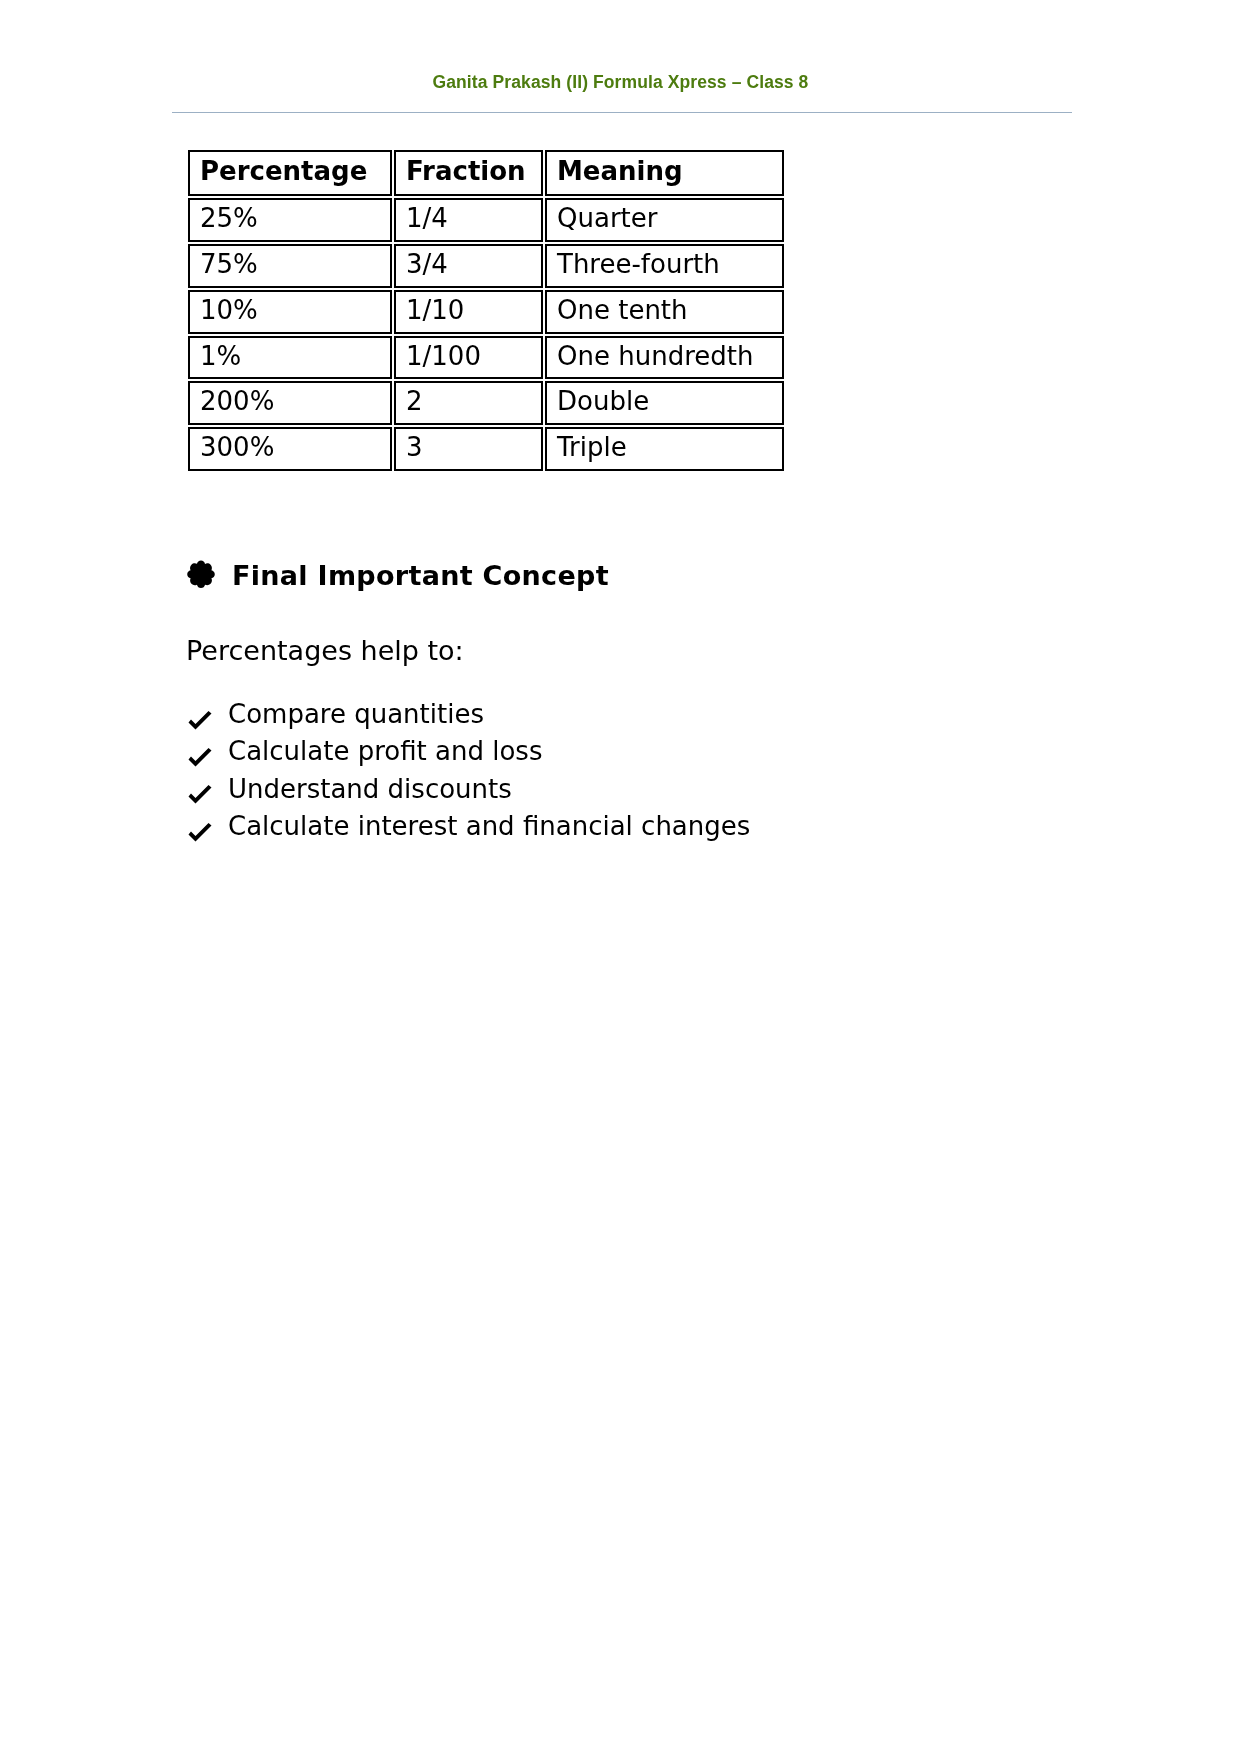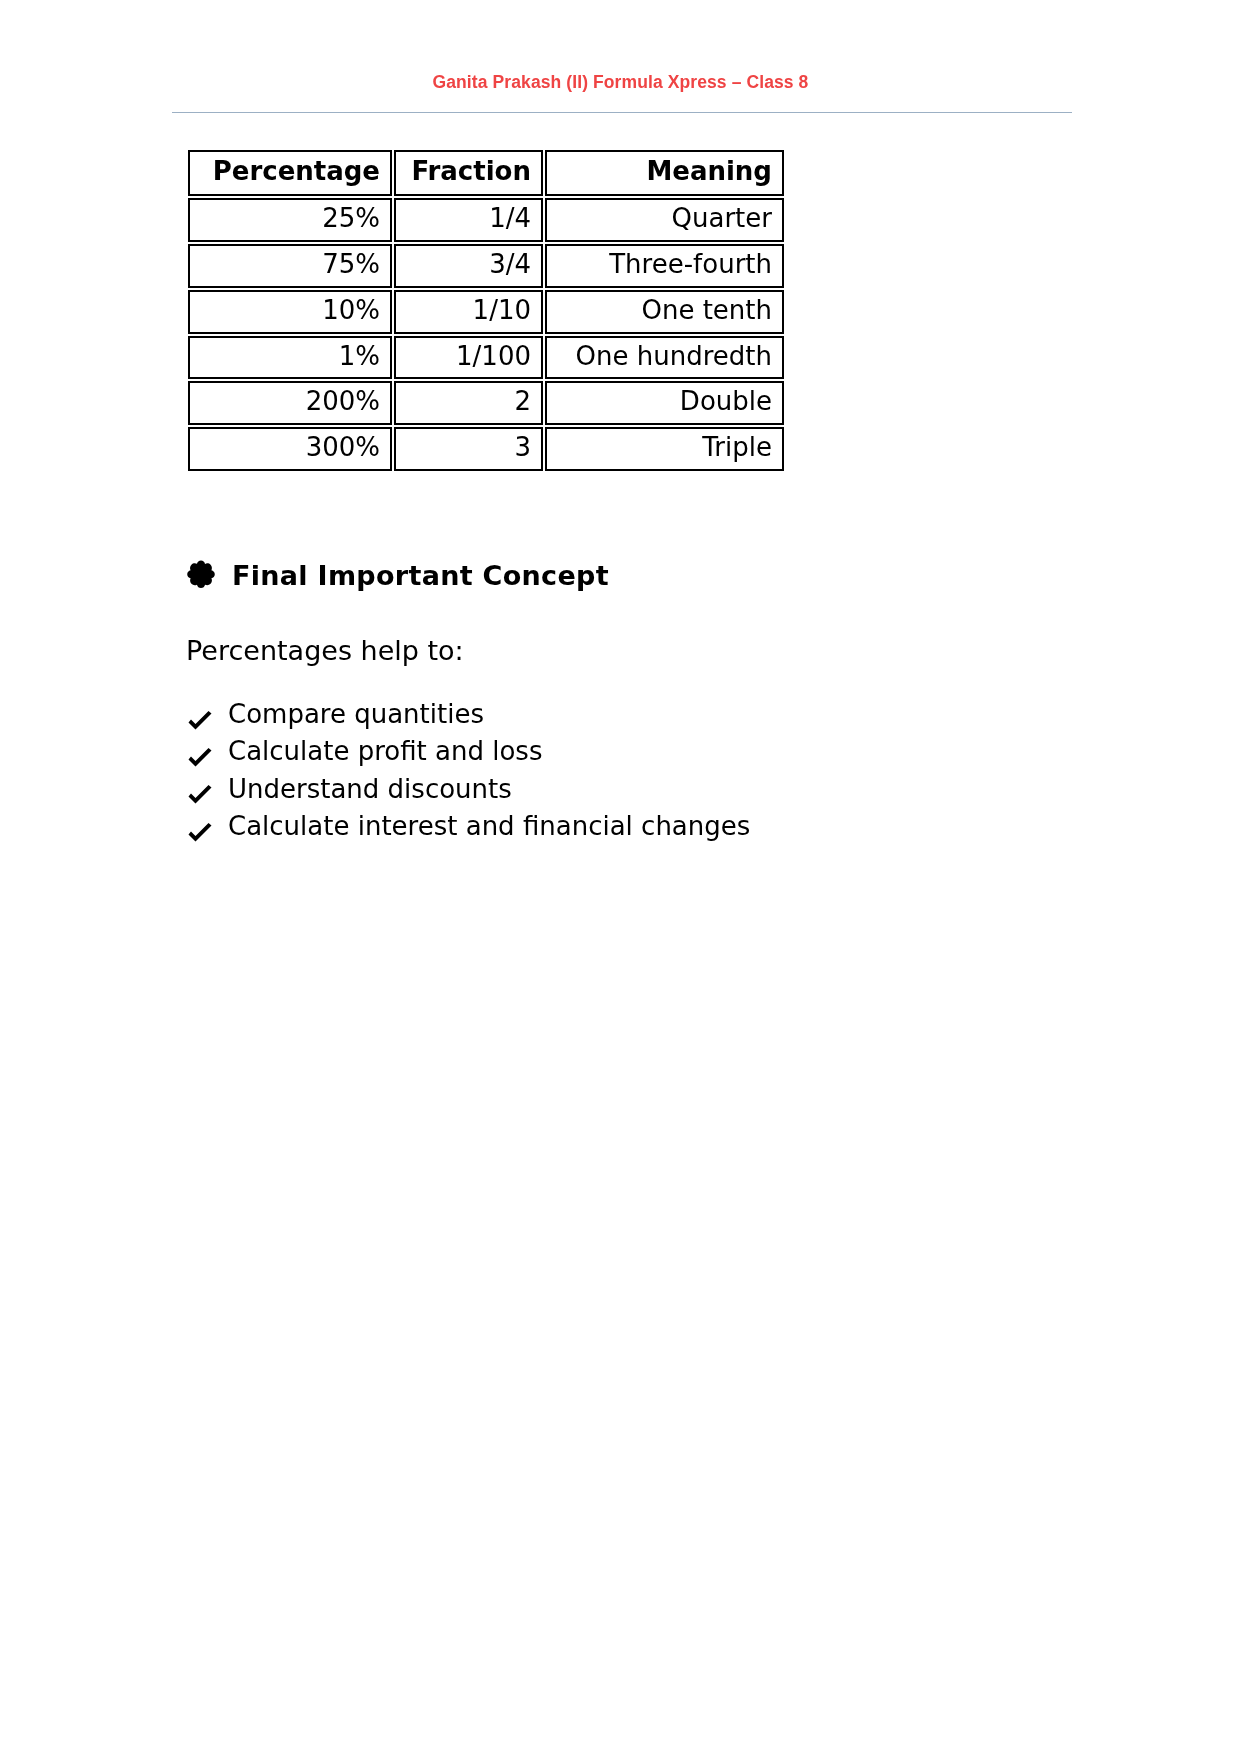--- a/index.html
+++ b/index.html
@@ -29,21 +29,21 @@
     left: 0;
     top: 72px;
     width: 1241px;
     text-align: center;
   }
   .header-title {
     font-family: "Liberation Sans", sans-serif;
     font-weight: bold;
     font-size: 17.5px;
     letter-spacing: 0.1px;
-    color: #ef4444;
+    color: #4d7c0f;
   }
   .header-rule {
     position: absolute;
     left: 172px;
     top: 112px;
     width: 900px;
     height: 1px;
     background: #9cb0c4;
   }
 
@@ -54,21 +54,21 @@
     top: 148px;
   }
   table.pct-table {
     border-collapse: separate;
     border-spacing: 2px;
     font-size: 26px;
   }
   table.pct-table td, table.pct-table th {
     border: 2px solid #000;
     background: #ffffff;
-    text-align: right;
+    text-align: left;
     padding: 4px 10px 6px 10px;
     font-weight: normal;
     line-height: 1.15;
     white-space: nowrap;
   }
   table.pct-table th {
     font-weight: bold;
     padding-top: 5px;
     padding-bottom: 7px;
   }

